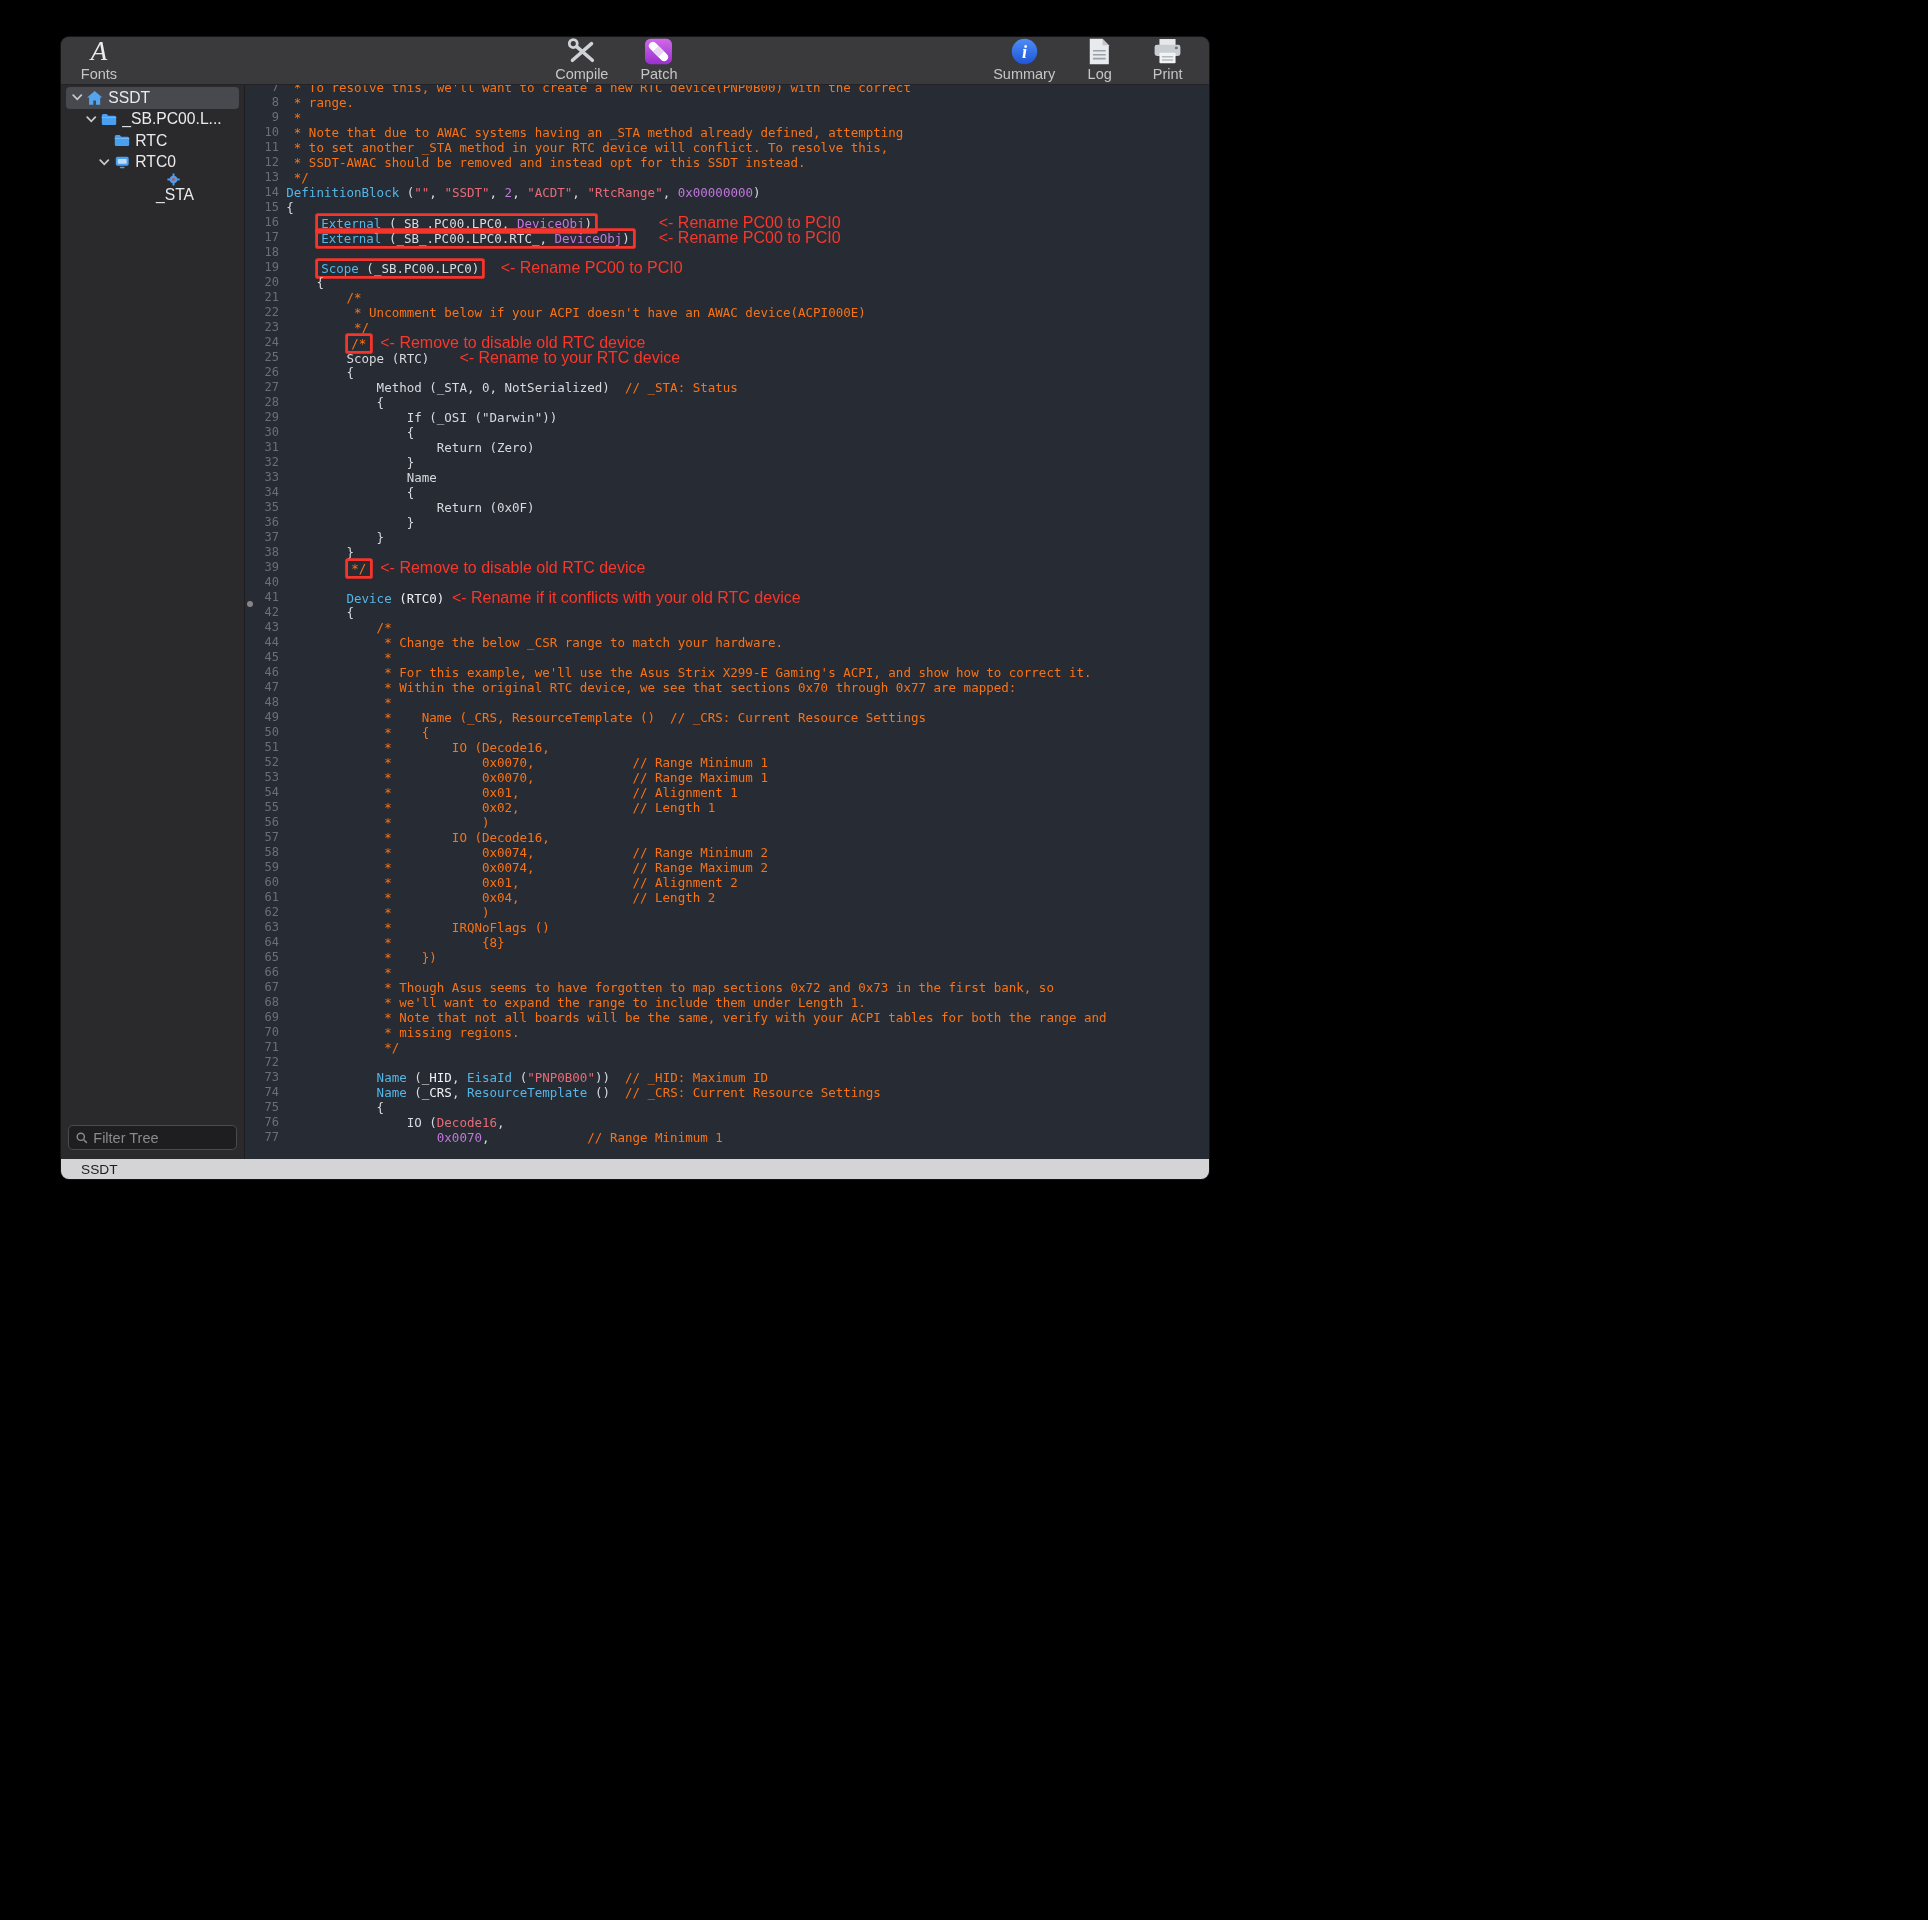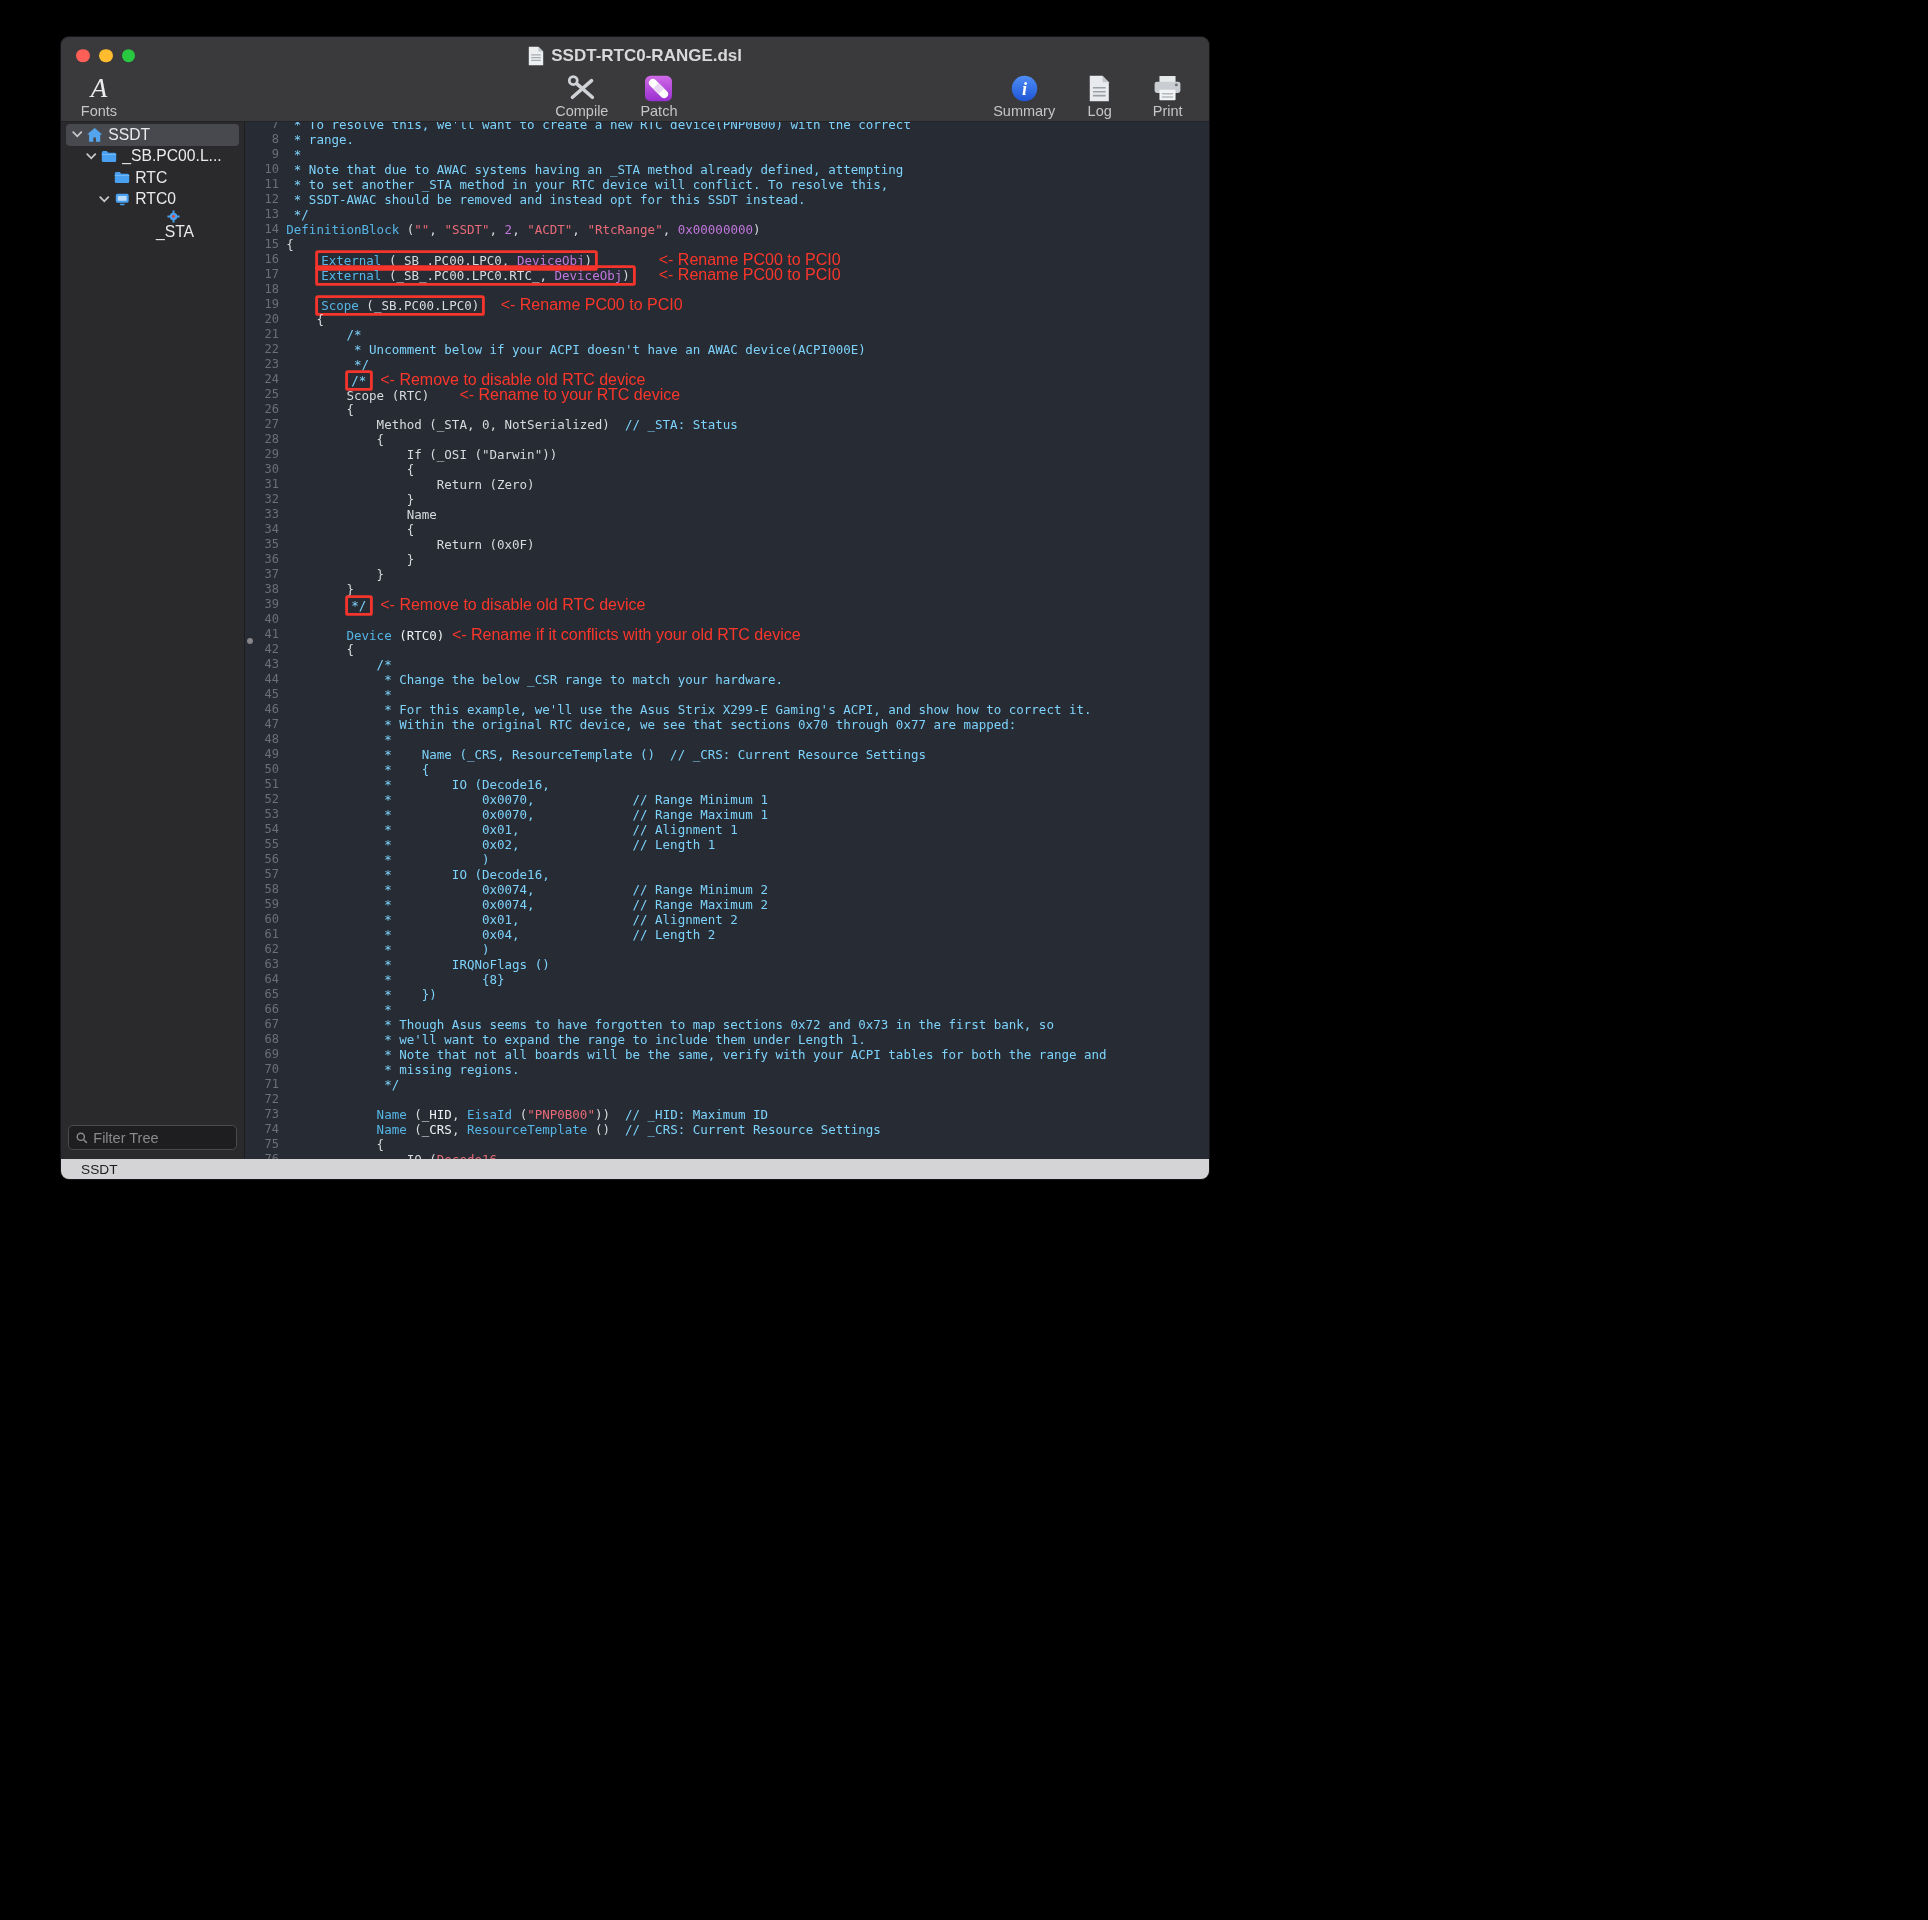--- a/index.html
+++ b/index.html
@@ -43,59 +43,38 @@
 
   
   .editor{flex:1;background:#272b33;overflow:hidden;position:relative;
     font-family:"DejaVu Sans Mono",monospace;font-size:12.5px;}
   .code-lines{margin-top:-4.8px;}
   .code-line{height:15px;line-height:15px;display:flex;overflow:visible;}
   .ln{width:34px;text-align:right;padding-right:7.3px;color:#6b7078;flex-shrink:0;font-size:12px;}
   .code{white-space:pre;color:#d7dade;}
   .tk-p{color:#d7dade;}
   .tk-pb{color:#eef1f5;font-weight:normal;}
-  .tk-c{color:#7dd3fc;}
+  .tk-c{color:#f97316;}
   .tk-k{color:#55b6e8;}
   .tk-s{color:#e96a78;}
   .tk-n{color:#c177dd;}
   .tk-a{font-family:"Liberation Sans",sans-serif;color:#fb362b;font-size:16px;line-height:15px;}
   .box{box-shadow:0 0 0 2.8px #f5352c;border-radius:0.8px;padding:0 3.2px;margin:0 3.2px 0 1.6px;}
   .gutter-dot{position:absolute;left:1.6px;top:516px;width:6.4px;height:6.4px;border-radius:50%;background:#85858a;}
 
   
   .statusbar{height:20px;background:#d4d4d6;color:#1d1d1f;font-size:13.7px;display:flex;
     align-items:center;padding-left:20px;flex-shrink:0;}
 </style>
 </head>
 <body>
 
 <div class="window">
 
   <div class="header">
-    <div class="titlebar">
-      <div class="traffic">
-        <span class="light red"></span>
-        <span class="light yellow"></span>
-        <span class="light green"></span>
-      </div>
-      <div class="title">
-        <span style="display:flex;">
-          <svg width="16" height="20" viewBox="0 0 20 25">
-              <path d="M1 1h12l6 6v17H1z" fill="#eceef0"></path>
-              <path d="M13 1l6 6h-6z" fill="#c0c4ca"></path>
-              <g stroke="#a6abb2" stroke-width="1.6">
-                <line x1="4" y1="11" x2="16" y2="11"></line>
-                <line x1="4" y1="14.5" x2="16" y2="14.5"></line>
-                <line x1="4" y1="18" x2="16" y2="18"></line>
-              </g>
-            </svg>
-        </span>
-        <span>SSDT-RTC0-RANGE.dsl</span>
-      </div>
-    </div>
 
     <div class="toolbar">
       <div class="tb-left">
         <div class="tb-item">
           <span class="tb-icbox">
               <span class="fonts-a">A</span>
             </span>
           <span class="tb-label">Fonts</span>
         </div>
       </div>

